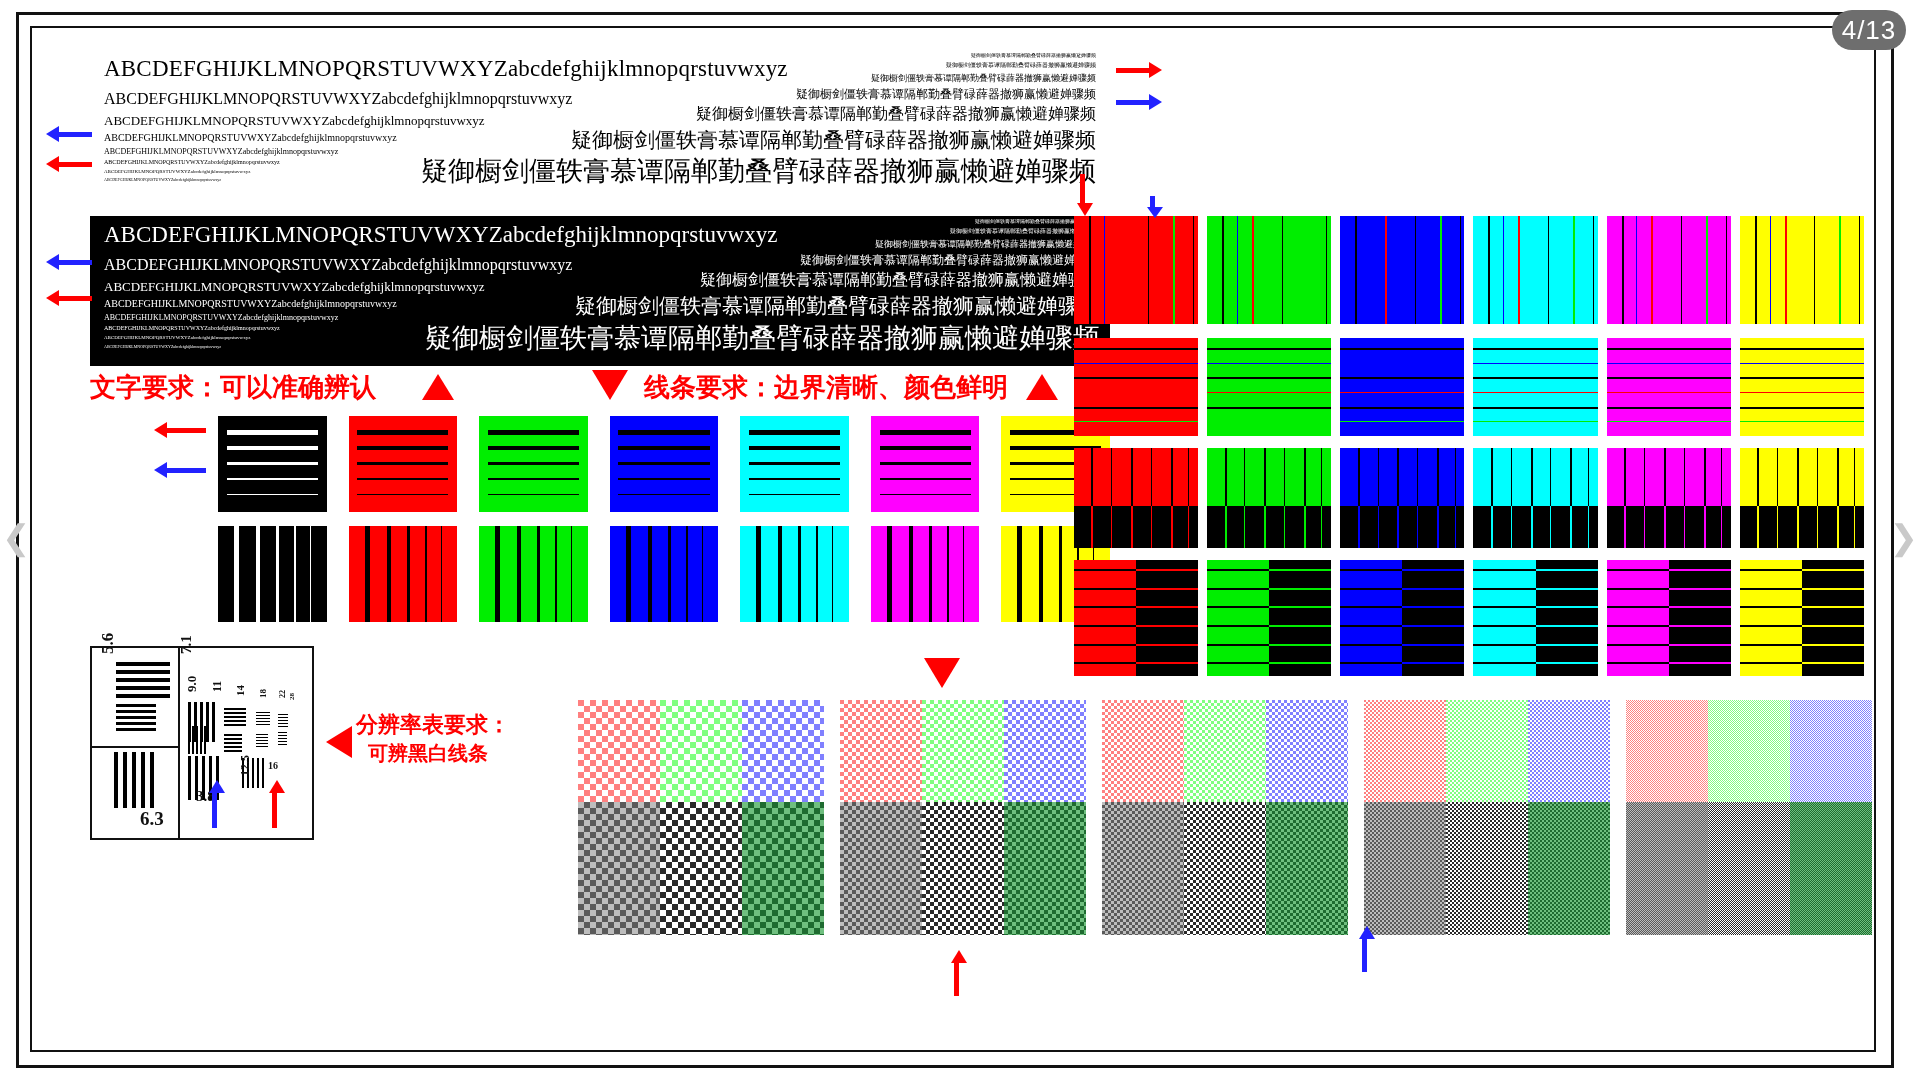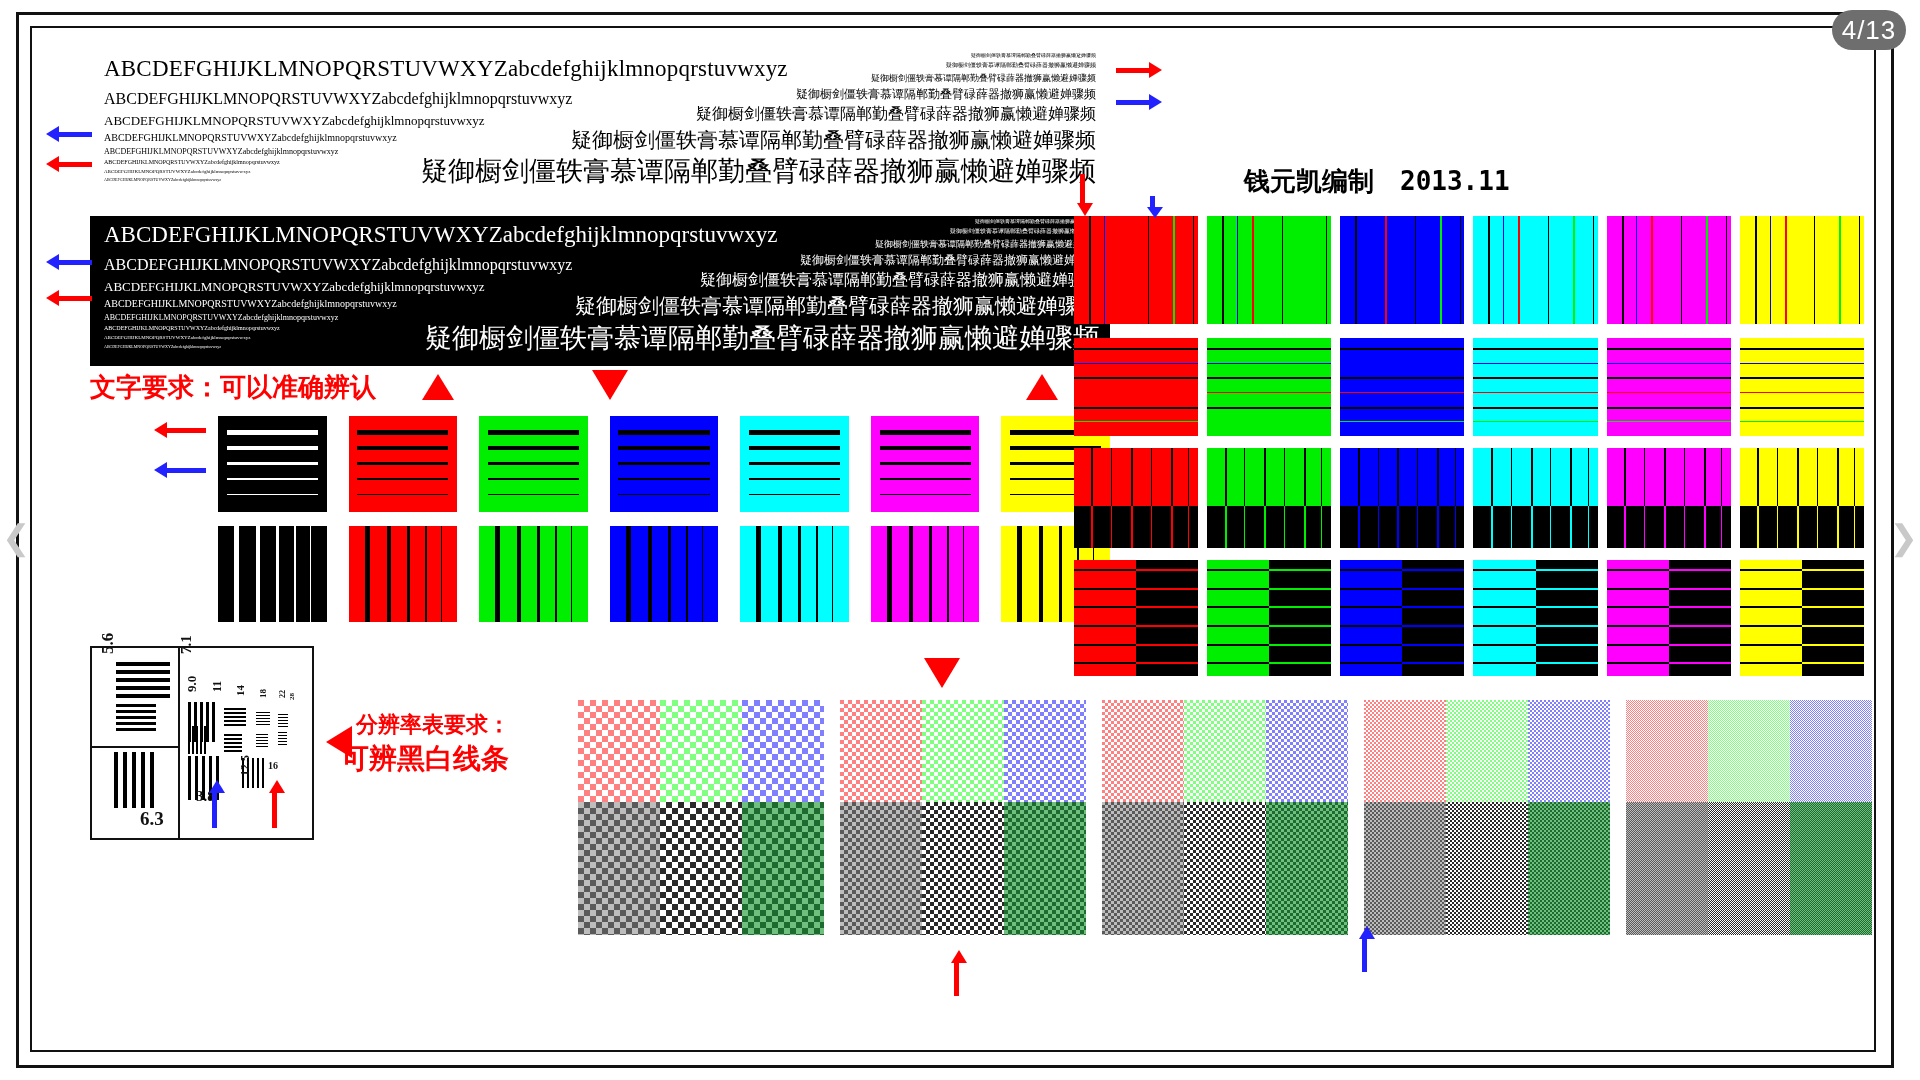--- a/index.html
+++ b/index.html
@@ -115,23 +115,20 @@
 
   <div class="frame-outer"></div>
   <div class="frame-inner"></div>
   <div class="chev l">❮</div>
   <div class="chev r">❯</div>
 
   <div class="page-badge">4/13</div>
 
   <div class="content">
 
-    <div class="subtitle">
-      <span>钱元凯编制</span><span class="date">2013.11</span>
-    </div>
 
     <div class="textblock tb-white">
       <div class="lat" style="left:10px;top:0px;font-size:23px;letter-spacing:.2px;">ABCDEFGHIJKLMNOPQRSTUVWXYZabcdefghijklmnopqrstuvwxyz</div>
       <div class="lat" style="left:10px;top:34px;font-size:16px;">ABCDEFGHIJKLMNOPQRSTUVWXYZabcdefghijklmnopqrstuvwxyz</div>
       <div class="lat" style="left:10px;top:57px;font-size:13px;">ABCDEFGHIJKLMNOPQRSTUVWXYZabcdefghijklmnopqrstuvwxyz</div>
       <div class="lat" style="left:10px;top:76px;font-size:10px;">ABCDEFGHIJKLMNOPQRSTUVWXYZabcdefghijklmnopqrstuvwxyz</div>
       <div class="lat" style="left:10px;top:91px;font-size:8px;">ABCDEFGHIJKLMNOPQRSTUVWXYZabcdefghijklmnopqrstuvwxyz</div>
       <div class="lat" style="left:10px;top:103px;font-size:6px;">ABCDEFGHIJKLMNOPQRSTUVWXYZabcdefghijklmnopqrstuvwxyz</div>
       <div class="lat" style="left:10px;top:113px;font-size:5px;">ABCDEFGHIJKLMNOPQRSTUVWXYZabcdefghijklmnopqrstuvwxyz</div>
       <div class="lat" style="left:10px;top:121px;font-size:4px;">ABCDEFGHIJKLMNOPQRSTUVWXYZabcdefghijklmnopqrstuvwxyz</div>
@@ -194,20 +191,21 @@
         <div class="head" style="left:0;top:0;"></div>
     </div>
     <div class="arrow arr-left-red" style="left:2px;top:252px;width:46px;">
       <div class="shaft" style="left:13px;top:6px;width:33px;"></div>
         <div class="head" style="left:0;top:0;"></div>
     </div>
 
     <div class="cap" style="left:46px;top:332px;font-size:26px;">文字要求：可以准确辨认</div>
     <div class="tri tri-up-red" style="left:378px;top:336px;"></div>
     <div class="tri tri-down-red" style="left:548px;top:332px;"></div>
+    <div class="cap" style="left:600px;top:332px;font-size:26px;">线条要求：边界清晰、颜色鲜明</div>
     <div class="tri tri-up-red" style="left:982px;top:336px;"></div>
 
     <div id="hgrid" class="grid" style="left:174px;top:378px;width:892px;height:96px;grid-template-columns:repeat(7,1fr);column-gap:22px;">
         <div class="cell" style="background:#000000;height:96px;">
           <div class="hline" style="top:14px;height:5px;background:#ffffff;"></div>
           <div class="hline" style="top:30px;height:4px;background:#ffffff;"></div>
           <div class="hline" style="top:46px;height:3px;background:#ffffff;"></div>
           <div class="hline" style="top:62px;height:2px;background:#ffffff;"></div>
           <div class="hline" style="top:78px;height:1px;background:#ffffff;"></div>
         </div>
@@ -429,21 +427,21 @@
       <div class="shaft" style="left:0;top:13px;height:35px;"></div>
         <div class="head" style="left:-3px;top:0;"></div>
     </div>
     <div class="arrow-up au-red" style="left:228px;top:742px;height:48px;">
       <div class="shaft" style="left:0;top:13px;height:35px;"></div>
         <div class="head" style="left:-3px;top:0;"></div>
     </div>
 
     <div class="tri tri-left-red" style="left:282px;top:688px;"></div>
     <div class="cap" style="left:312px;top:672px;font-size:22px;">分辨率表要求：</div>
-    <div class="cap" style="left:297px;top:702px;font-size:28px;">可辨黑白线条</div>
+    <div class="cap" style="left:324px;top:702px;font-size:20px;">可辨黑白线条</div>
 
     <div class="tri tri-down-red" style="left:880px;top:620px;"></div>
 
     <div id="detailrow" style="position:absolute;left:534px;top:662px;width:1280px;height:240px;">
         <div class="detail-group" style="left:0px;top:0;">
           <div class="dg-cell" style="background-color:#ff8080;background-image:linear-gradient(45deg,#ffffff 25%,transparent 25%,transparent 75%,#ffffff 75%),linear-gradient(45deg,#ffffff 25%,transparent 25%,transparent 75%,#ffffff 75%);background-size:12px 12px;background-position:0 0,6px 6px;"></div>
           <div class="dg-cell" style="background-color:#80ff80;background-image:linear-gradient(45deg,#ffffff 25%,transparent 25%,transparent 75%,#ffffff 75%),linear-gradient(45deg,#ffffff 25%,transparent 25%,transparent 75%,#ffffff 75%);background-size:12px 12px;background-position:0 0,6px 6px;"></div>
           <div class="dg-cell" style="background-color:#8080ff;background-image:linear-gradient(45deg,#ffffff 25%,transparent 25%,transparent 75%,#ffffff 75%),linear-gradient(45deg,#ffffff 25%,transparent 25%,transparent 75%,#ffffff 75%);background-size:12px 12px;background-position:0 0,6px 6px;"></div>
           <div class="dg-cell" style="background-color:#bdbdbd;background-image:linear-gradient(45deg,#5a5a5a 25%,transparent 25%,transparent 75%,#5a5a5a 75%),linear-gradient(45deg,#5a5a5a 25%,transparent 25%,transparent 75%,#5a5a5a 75%);background-size:12px 12px;background-position:0 0,6px 6px;"></div>
           <div class="dg-cell" style="background-color:#ffffff;background-image:linear-gradient(45deg,#2a2a2a 25%,transparent 25%,transparent 75%,#2a2a2a 75%),linear-gradient(45deg,#2a2a2a 25%,transparent 25%,transparent 75%,#2a2a2a 75%);background-size:12px 12px;background-position:0 0,6px 6px;"></div>

